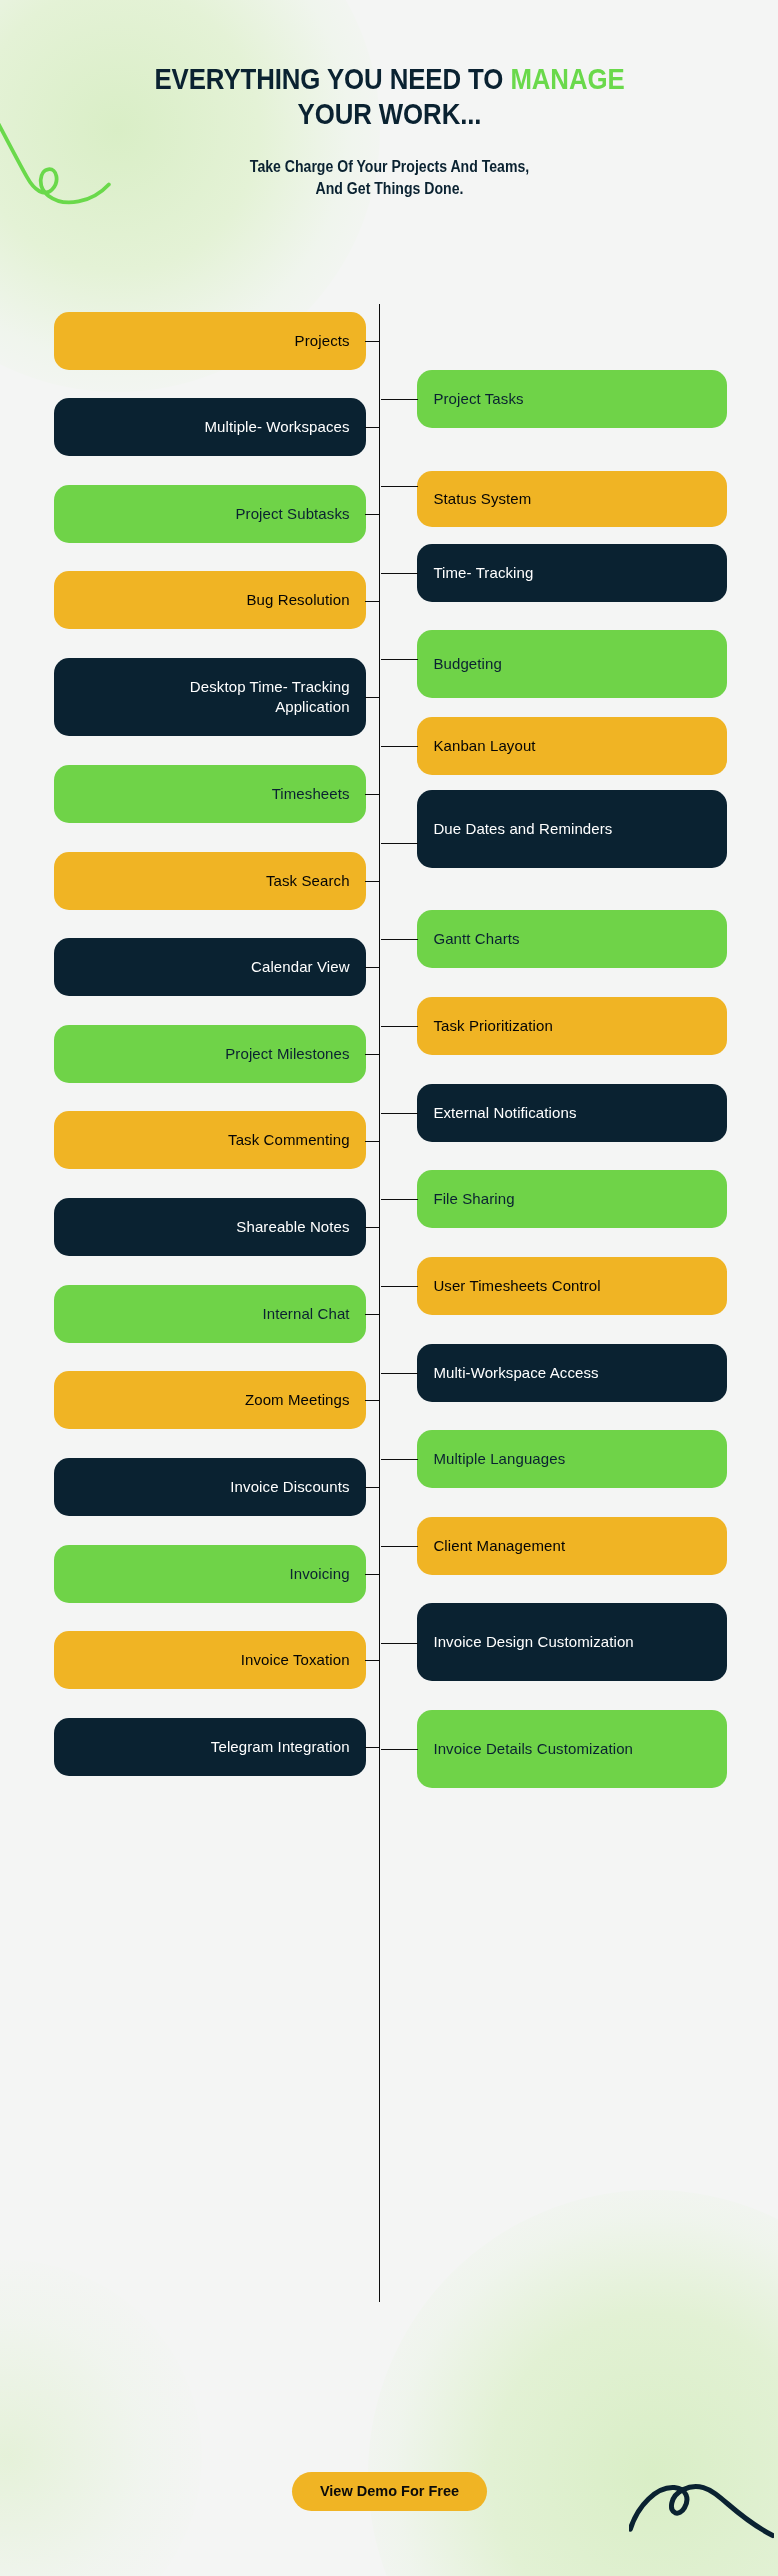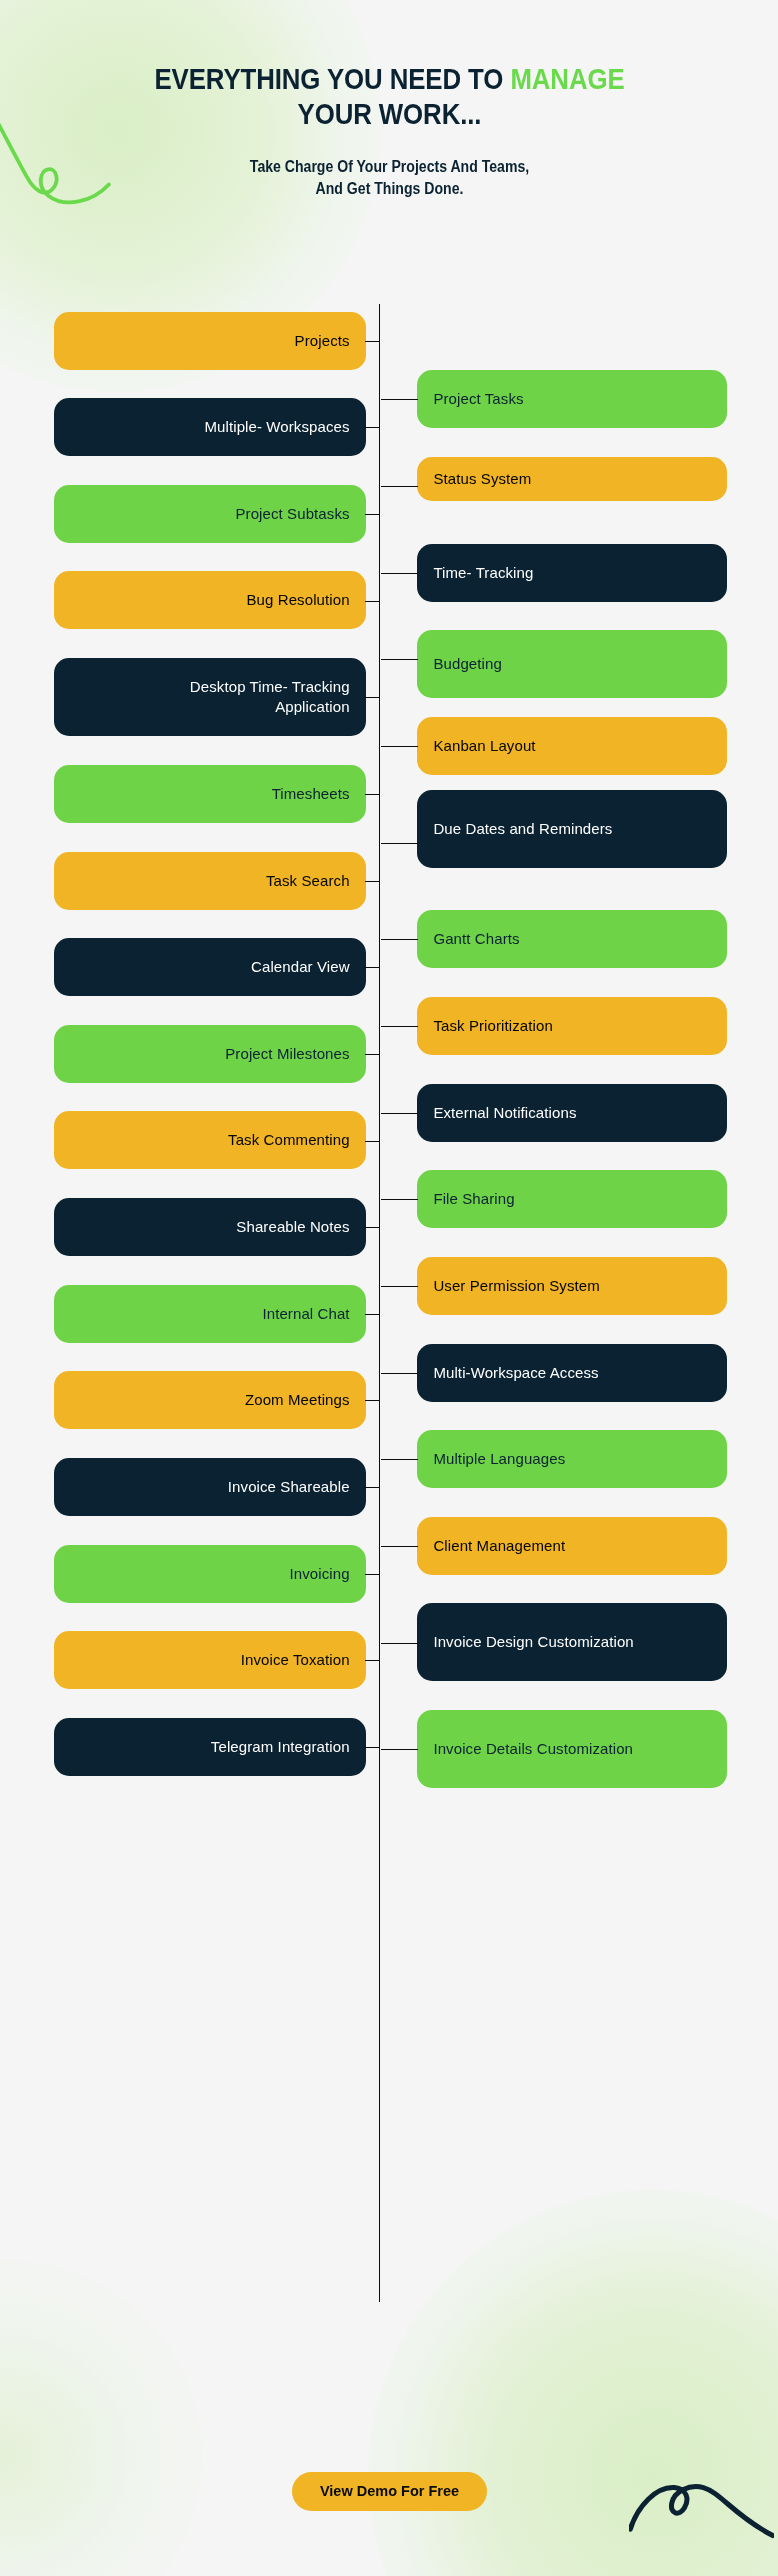--- a/index.html
+++ b/index.html
@@ -138,37 +138,37 @@
       <div class="card left navy" style="top: 894px; height: 58px;">
         <span>Shareable Notes</span>
       </div>
       <div class="card left green" style="top: 981px; height: 58px;">
         <span>Internal Chat</span>
       </div>
       <div class="card left yellow" style="top: 1067px; height: 58px;">
         <span>Zoom Meetings</span>
       </div>
       <div class="card left navy" style="top: 1154px; height: 58px;">
-        <span>Invoice Shareable</span>
+        <span>Invoice Discounts</span>
       </div>
       <div class="card left green" style="top: 1241px; height: 58px;">
         <span>Invoicing</span>
       </div>
       <div class="card left yellow" style="top: 1327px; height: 58px;">
         <span>Invoice Toxation</span>
       </div>
       <div class="card left navy" style="top: 1414px; height: 58px;">
         <span>Telegram Integration</span>
       </div>
     </div>
   <div id="right-cards">
       <div class="card right green" style="top: 66px; height: 58px;">
         <span>Project Tasks</span>
       </div>
-      <div class="card right yellow" style="top: 153px; height: 44px;">
+      <div class="card right yellow" style="top: 167px; height: 56px;">
         <span>Status System</span>
       </div>
       <div class="card right navy" style="top: 240px; height: 58px;">
         <span>Time- Tracking</span>
       </div>
       <div class="card right green" style="top: 326px; height: 68px;">
         <span>Budgeting</span>
       </div>
       <div class="card right yellow" style="top: 413px; height: 58px;">
         <span>Kanban Layout</span>
@@ -182,21 +182,21 @@
       <div class="card right yellow" style="top: 693px; height: 58px;">
         <span>Task Prioritization</span>
       </div>
       <div class="card right navy" style="top: 780px; height: 58px;">
         <span>External Notifications</span>
       </div>
       <div class="card right green" style="top: 866px; height: 58px;">
         <span>File Sharing</span>
       </div>
       <div class="card right yellow" style="top: 953px; height: 58px;">
-        <span>User Permission System</span>
+        <span>User Timesheets Control</span>
       </div>
       <div class="card right navy" style="top: 1040px; height: 58px;">
         <span>Multi-Workspace Access</span>
       </div>
       <div class="card right green" style="top: 1126px; height: 58px;">
         <span>Multiple Languages</span>
       </div>
       <div class="card right yellow" style="top: 1213px; height: 58px;">
         <span>Client Management</span>
       </div>

